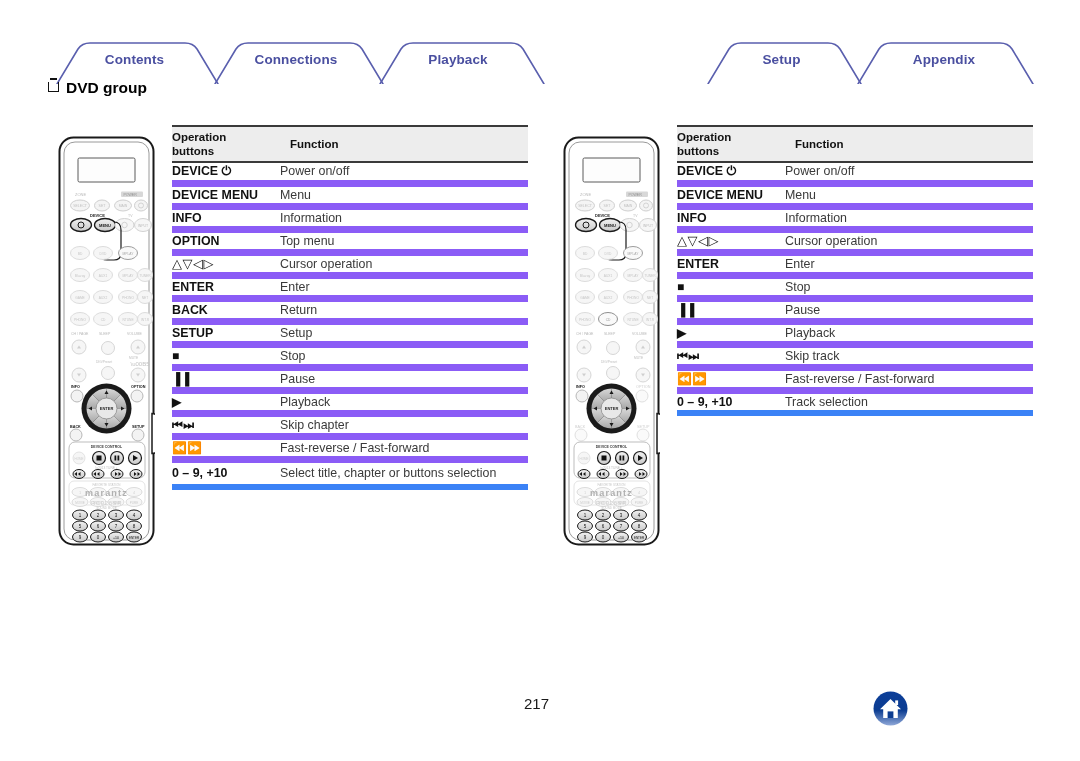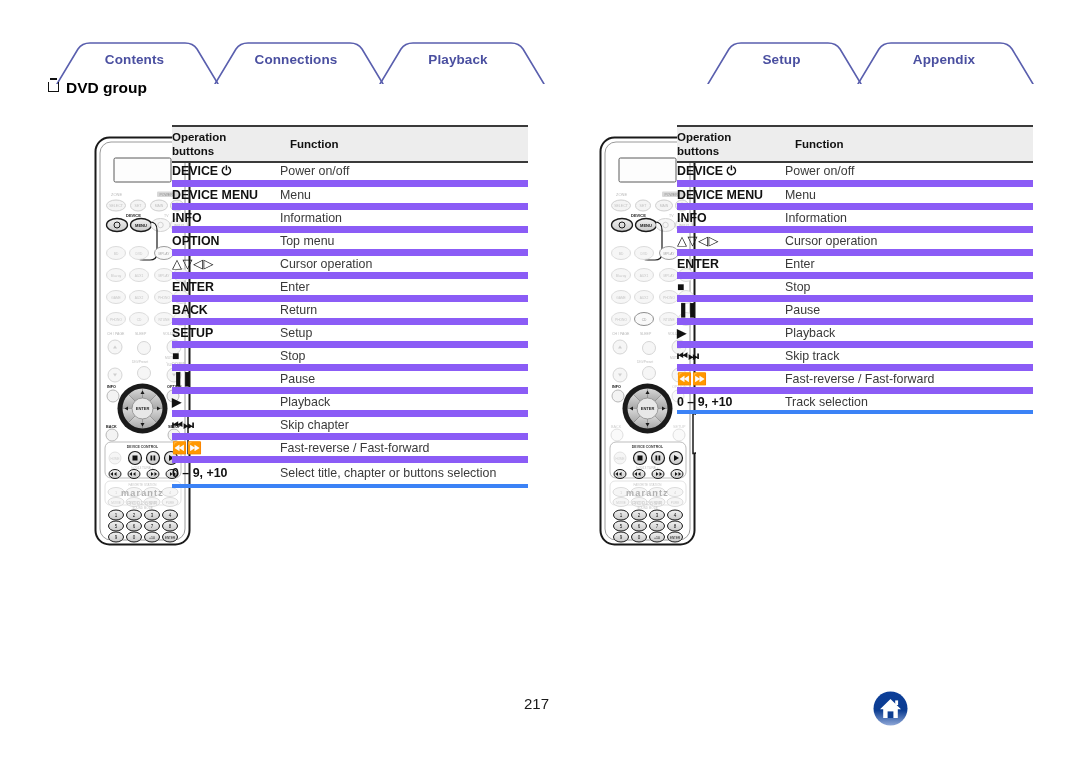--- a/index.html
+++ b/index.html
@@ -85,41 +85,41 @@
     color: #111;
     line-height: 14px;
   }
   .op-table thead th.c1 { padding-left: 0; width: 108px; }
   .op-table thead th.c2 { padding-left: 10px; }
   .op-table tbody td {
     font-size: 12.4px;
     height: 21px;
   }
   .op-table tbody tr:last-child td {
-    border-bottom: 4px solid #3b82f6;
+    border-bottom: 6px solid #3b82f6;
     margin-top: 44px;
   }
   .cell-btn {
     padding-left: 8px;
     font-weight: bold;
     color: #111;
     white-space: nowrap;
   }
   .cell-fn {
     padding-left: 10px;
     color: #3a3a3a;
     font-weight: normal;
     line-height: 16px;
   }
   .cell-btn.sym { font-weight: bold; font-size: 12px; letter-spacing: 0.5px; }
   .cell-btn.tri { font-weight: normal; font-size: 13px; letter-spacing: 0.5px; }
   .two-line td { height: 36px; padding-top: 2px; padding-bottom: 3px; vertical-align: middle; }
 
   
-  .remote { position: absolute; margin-left: 36px; }
+  .remote { position: absolute; }
 
   
   .page-num {
     position: absolute;
     left: 524px; top: 695px;
     font-size: 15px;
     color: #1a1a1a;
     font-weight: normal;
   }
   .home-btn {

